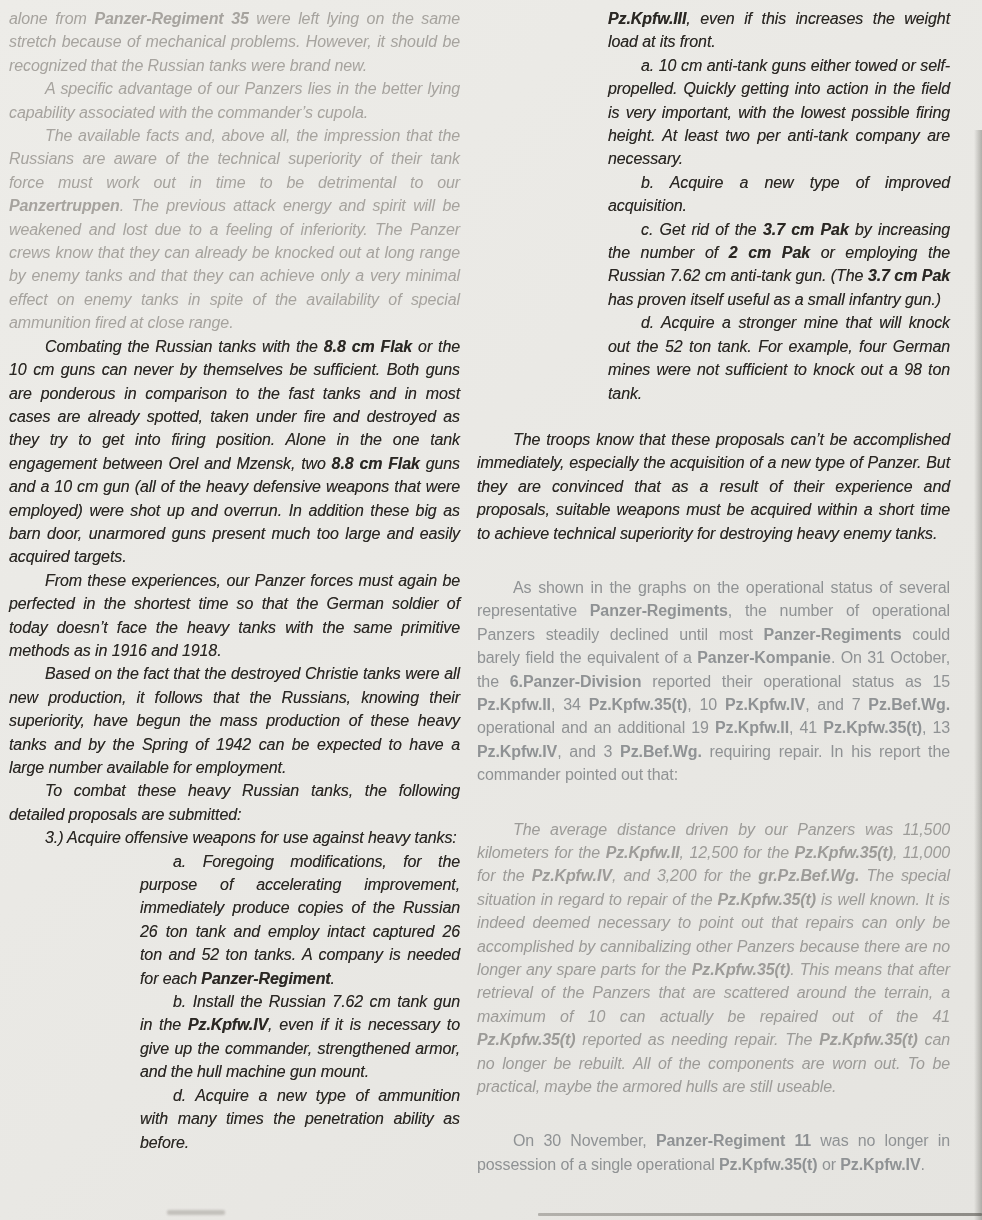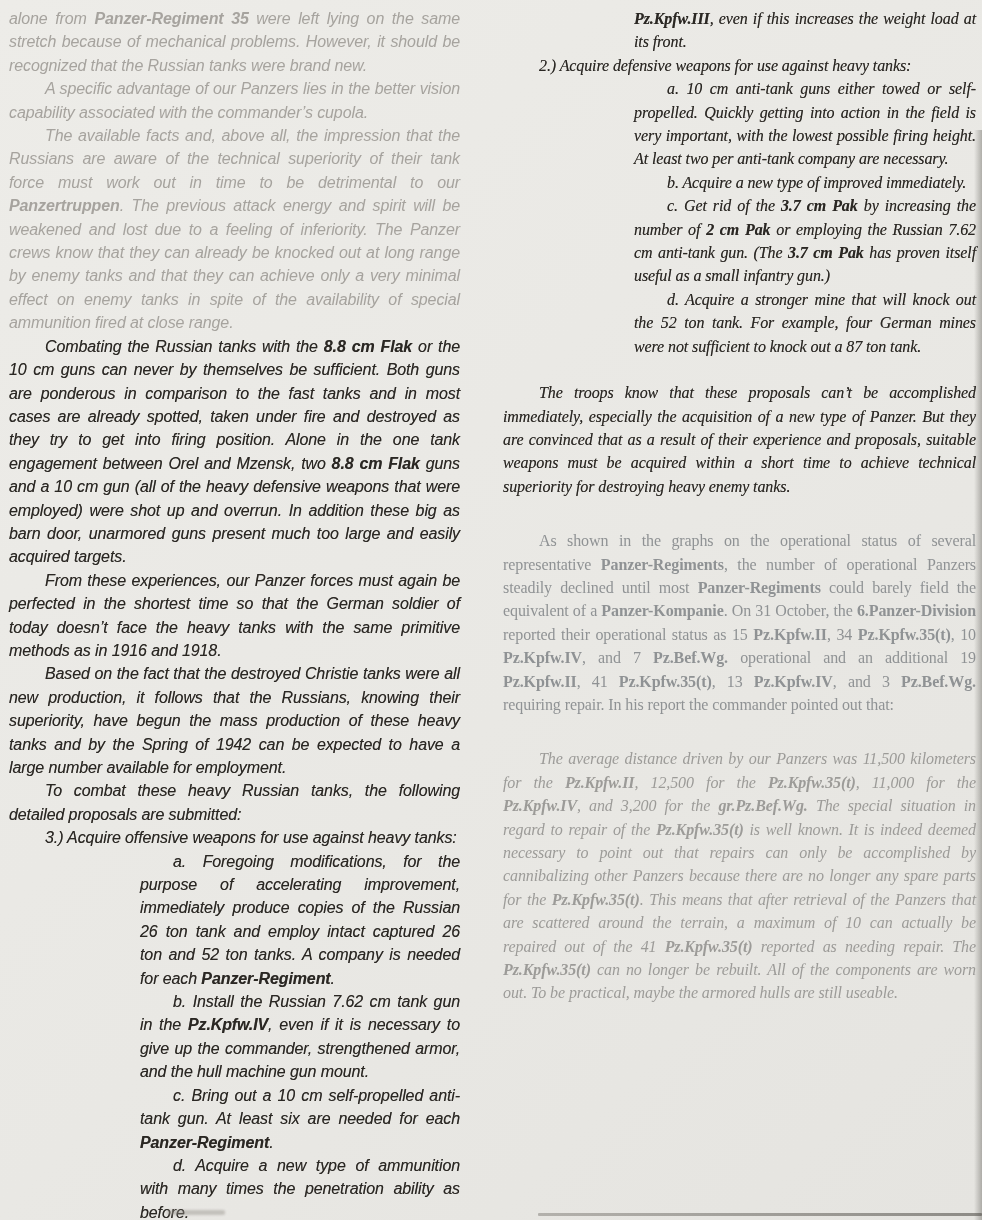--- a/index.html
+++ b/index.html
@@ -11,21 +11,21 @@
   .page {
     position:relative; width:982px; height:1220px;
     background:linear-gradient(135deg,#edece8 0%,#e9e8e4 55%,#e5e4e0 100%);
     overflow:hidden;
   }
   .col {
     position:absolute; top:7px;
     font-size:16px; line-height:23.4px; letter-spacing:-0.1px;
   }
   .col-left  { left:9px;  width:451px; }
-  .col-right { left:503px; width:473px;font-family:Liberation Serif, serif; }
+  .col-right { left:477px; width:473px; }
 
   .para { margin:0; text-align:justify; text-indent:36px; }
   .para.noind { text-indent:0; }
   .para.sub { margin-left:131px; text-indent:33px; }
   .para.sub.noind { text-indent:0; }
 
   .s-faded  { color:#a6a39e; font-style:italic; }
   .s-dark   { color:#2a2723; font-style:italic; text-shadow:0 0 0.5px rgba(42,39,35,0.55); }
   .s-gray   { color:#8f9294; font-style:normal; }
   .s-grayit { color:#9c9b98; font-style:italic; }
@@ -47,39 +47,38 @@
     position:absolute; left:167px; top:1210px; width:58px; height:5px;
     background:rgba(150,147,140,0.45); filter:blur(1px); border-radius:2px;
   }
 </style>
 </head>
 <body>
 
 <div class="page">
   <div class="col col-left">
       <p class="para s-faded noind">alone from <b>Panzer-Regiment 35</b> were left lying on the same stretch because of mechanical problems. However, it should be recognized that the Russian tanks were brand new.</p>
-      <p class="para s-faded">A specific advantage of our Panzers lies in the better vision capability associated with the commander’s cupola.</p>
+      <p class="para s-faded">A specific advantage of our Panzers lies in the better lying capability associated with the commander’s cupola.</p>
       <p class="para s-faded">The available facts and, above all, the impression that the Russians are aware of the technical superiority of their tank force must work out in time to be detrimental to our <b>Panzertruppen</b>. The previous attack energy and spirit will be weakened and lost due to a feeling of inferiority. The Panzer crews know that they can already be knocked out at long range by enemy tanks and that they can achieve only a very minimal effect on enemy tanks in spite of the availability of special ammunition fired at close range.</p>
       <p class="para s-dark">Combating the Russian tanks with the <b>8.8 cm Flak</b> or the 10 cm guns can never by themselves be sufficient. Both guns are ponderous in comparison to the fast tanks and in most cases are already spotted, taken under fire and destroyed as they try to get into firing position. Alone in the one tank engagement between Orel and Mzensk, two <b>8.8 cm Flak</b> guns and a 10 cm gun (all of the heavy defensive weapons that were employed) were shot up and overrun. In addition these big as barn door, unarmored guns present much too large and easily acquired targets.</p>
       <p class="para s-dark">From these experiences, our Panzer forces must again be perfected in the shortest time so that the German soldier of today doesn’t face the heavy tanks with the same primitive methods as in 1916 and 1918.</p>
       <p class="para s-dark">Based on the fact that the destroyed Christie tanks were all new production, it follows that the Russians, knowing their superiority, have begun the mass production of these heavy tanks and by the Spring of 1942 can be expected to have a large number available for employment.</p>
       <p class="para s-dark">To combat these heavy Russian tanks, the following detailed proposals are submitted:</p>
       <p class="para s-dark">3.) Acquire offensive weapons for use against heavy tanks:</p>
       <p class="para s-dark sub">a. Foregoing modifications, for the purpose of accelerating improvement, immediately produce copies of the Russian 26 ton tank and employ intact captured 26 ton and 52 ton tanks. A company is needed for each <b>Panzer-Regiment</b>.</p>
       <p class="para s-dark sub">b. Install the Russian 7.62 cm tank gun in the <b>Pz.Kpfw.IV</b>, even if it is necessary to give up the commander, strengthened armor, and the hull machine gun mount.</p>
-      <p class="para s-dark sub">c. Bring out a 10 cm self-propelled anti-tank gun. At least six are needed for each <b>Panzer-Regiment</b>.</p>
       <p class="para s-dark sub">d. Acquire a new type of ammunition with many times the penetration ability as before.</p>
     </div>
   <div class="col col-right">
       <p class="para s-dark sub noind"><b>Pz.Kpfw.III</b>, even if this increases the weight load at its front.</p>
-      <p class="para s-dark">2.) Acquire defensive weapons for use against heavy tanks:</p>
       <p class="para s-dark sub">a. 10 cm anti-tank guns either towed or self-propelled. Quickly getting into action in the field is very important, with the lowest possible firing height. At least two per anti-tank company are necessary.</p>
-      <p class="para s-dark sub">b. Acquire a new type of improved immediately.</p>
+      <p class="para s-dark sub">b. Acquire a new type of improved acquisition.</p>
       <p class="para s-dark sub">c. Get rid of the <b>3.7 cm Pak</b> by increasing the number of <b>2 cm Pak</b> or employing the Russian 7.62 cm anti-tank gun. (The <b>3.7 cm Pak</b> has proven itself useful as a small infantry gun.)</p>
-      <p class="para s-dark sub">d. Acquire a stronger mine that will knock out the 52 ton tank. For example, four German mines were not sufficient to knock out a 87 ton tank.</p>
+      <p class="para s-dark sub">d. Acquire a stronger mine that will knock out the 52 ton tank. For example, four German mines were not sufficient to knock out a 98 ton tank.</p>
       <p class="para s-dark gap1">The troops know that these proposals can’t be accomplished immediately, especially the acquisition of a new type of Panzer. But they are convinced that as a result of their experience and proposals, suitable weapons must be acquired within a short time to achieve technical superiority for destroying heavy enemy tanks.</p>
       <p class="para s-gray gap2">As shown in the graphs on the operational status of several representative <b>Panzer-Regiments</b>, the number of operational Panzers steadily declined until most <b>Panzer-Regiments</b> could barely field the equivalent of a <b>Panzer-Kompanie</b>. On 31 October, the <b>6.Panzer-Division</b> reported their operational status as 15 <b>Pz.Kpfw.II</b>, 34 <b>Pz.Kpfw.35(t)</b>, 10 <b>Pz.Kpfw.IV</b>, and 7 <b>Pz.Bef.Wg.</b> operational and an additional 19 <b>Pz.Kpfw.II</b>, 41 <b>Pz.Kpfw.35(t)</b>, 13 <b>Pz.Kpfw.IV</b>, and 3 <b>Pz.Bef.Wg.</b> requiring repair. In his report the commander pointed out that:</p>
       <p class="para s-grayit gap2">The average distance driven by our Panzers was 11,500 kilometers for the <b>Pz.Kpfw.II</b>, 12,500 for the <b>Pz.Kpfw.35(t)</b>, 11,000 for the <b>Pz.Kpfw.IV</b>, and 3,200 for the <b>gr.Pz.Bef.Wg.</b> The special situation in regard to repair of the <b>Pz.Kpfw.35(t)</b> is well known. It is indeed deemed necessary to point out that repairs can only be accomplished by cannibalizing other Panzers because there are no longer any spare parts for the <b>Pz.Kpfw.35(t)</b>. This means that after retrieval of the Panzers that are scattered around the terrain, a maximum of 10 can actually be repaired out of the 41 <b>Pz.Kpfw.35(t)</b> reported as needing repair. The <b>Pz.Kpfw.35(t)</b> can no longer be rebuilt. All of the components are worn out. To be practical, maybe the armored hulls are still useable.</p>
+      <p class="para s-gray gap2">On 30 November, <b>Panzer-Regiment 11</b> was no longer in possession of a single operational <b>Pz.Kpfw.35(t)</b> or <b>Pz.Kpfw.IV</b>.</p>
     </div>
   <div class="scan-smudge"></div>
   <div class="bottom-rule"></div>
   <div class="edge-shadow"></div>
 </div>
 
 </body></html>

